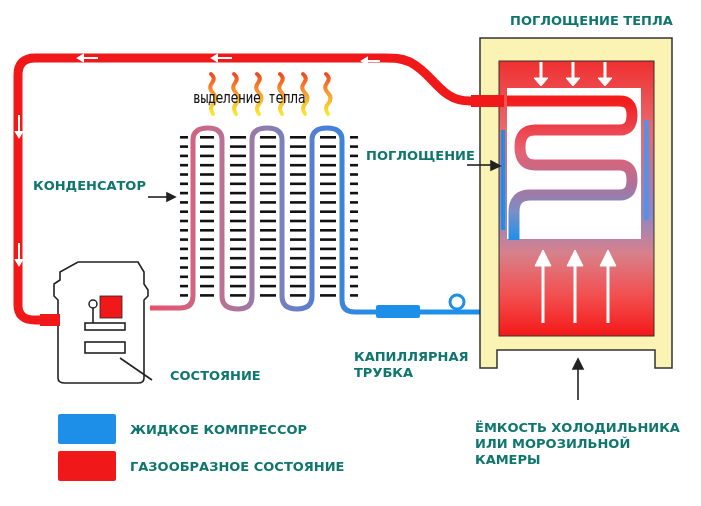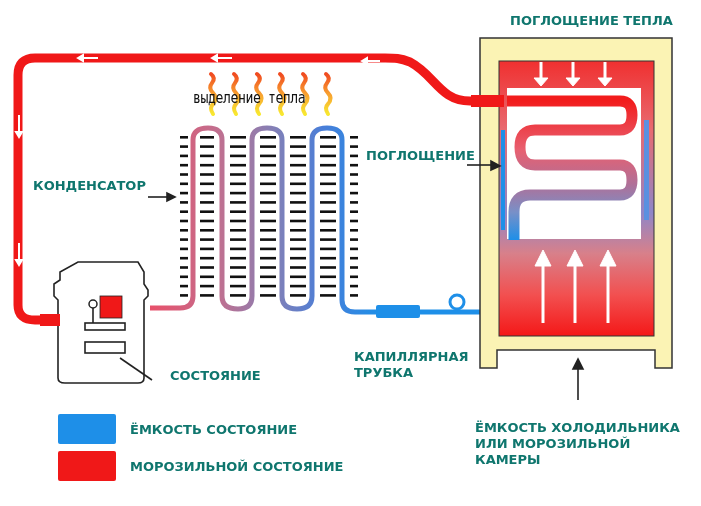--- a/index.html
+++ b/index.html
@@ -281,16 +281,16 @@
 <div class="lbl" style="left:366px; top:148px;">ПОГЛОЩЕНИЕ</div>
 <div class="lbl" style="left:170px; top:368px;">СОСТОЯНИЕ</div>
 <div class="lbl multi" style="left:354px; top:349px;">КАПИЛЛЯРНАЯ
 ТРУБКА</div>
 <div class="lbl multi" style="left:475px; top:420px;">ЁМКОСТЬ ХОЛОДИЛЬНИКА
 ИЛИ МОРОЗИЛЬНОЙ
 КАМЕРЫ</div>
 
 <div>
   <div class="legend-swatch" style="left: 58px; top: 414px; background: rgb(30, 143, 232);"></div>
-  <div class="lbl" style="left:130px; top:422px;">ЁМКОСТЬ СОСТОЯНИЕ</div>
+  <div class="lbl" style="left:130px; top:422px;">ЖИДКОЕ КОМПРЕССОР</div>
   <div class="legend-swatch" style="left: 58px; top: 451px; background: rgb(240, 24, 24);"></div>
-  <div class="lbl" style="left:130px; top:459px;">МОРОЗИЛЬНОЙ СОСТОЯНИЕ</div>
+  <div class="lbl" style="left:130px; top:459px;">ГАЗООБРАЗНОЕ СОСТОЯНИЕ</div>
 </div>
 
 </body></html>

